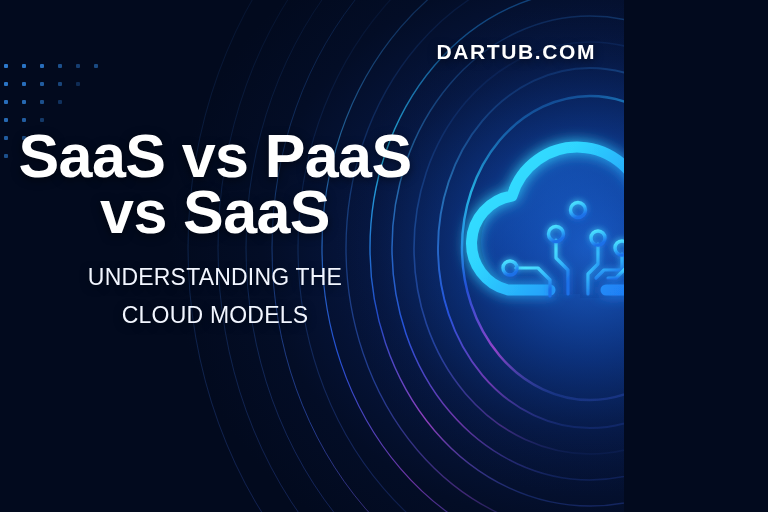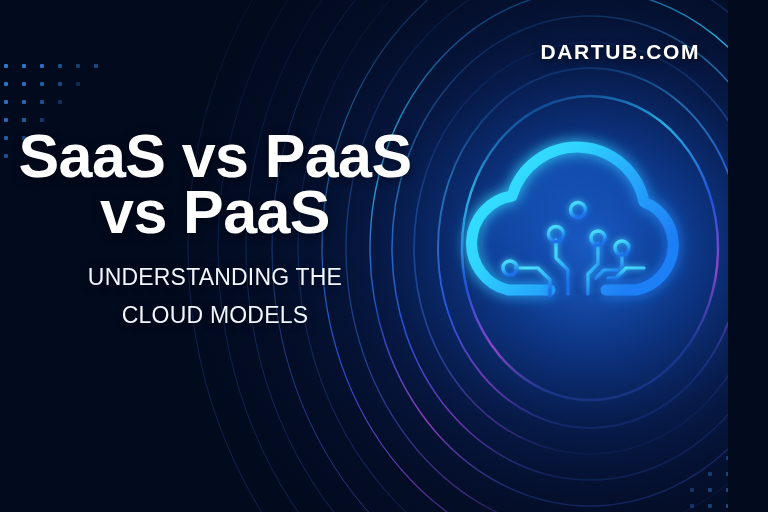--- a/index.html
+++ b/index.html
@@ -2,21 +2,21 @@
 <html><head>
 <meta charset="utf-8">
 <style>
   html, body {
     margin: 0;
     padding: 0;
     background: #020a1e;
   }
   #canvas {
     position: relative;
-    width: 728px;
+    width: 624px;
     height: 512px;
     overflow: hidden;
     background:
       radial-gradient(ellipse 420px 360px at 590px 245px, #0d3a8f 0%, #0a2a6e 22%, #06163f 52%, #030d26 78%, #020a1e 100%),
       linear-gradient(135deg, #030b20 0%, #04112f 45%, #061638 70%, #030c23 100%);
     font-family: "Liberation Sans", sans-serif;
     user-select: none;
   }
 
   
@@ -279,21 +279,21 @@
       <circle cx="118" cy="116" r="7.5"></circle>
       <circle cx="160" cy="120" r="7"></circle>
       <circle cx="184" cy="130" r="7"></circle>
       <circle cx="72" cy="150" r="7"></circle>
     </g>
   </svg>
 
   <div class="text-block">
     <h1 class="title">
       <span>SaaS vs PaaS</span>
-      <span class="ln2">vs PaaS</span>
+      <span class="ln2">vs SaaS</span>
     </h1>
     <p class="subtitle">
       <span>UNDERSTANDING THE</span>
       <span class="sln2">CLOUD MODELS</span>
     </p>
   </div>
 
 </div>
 
 </body></html>

